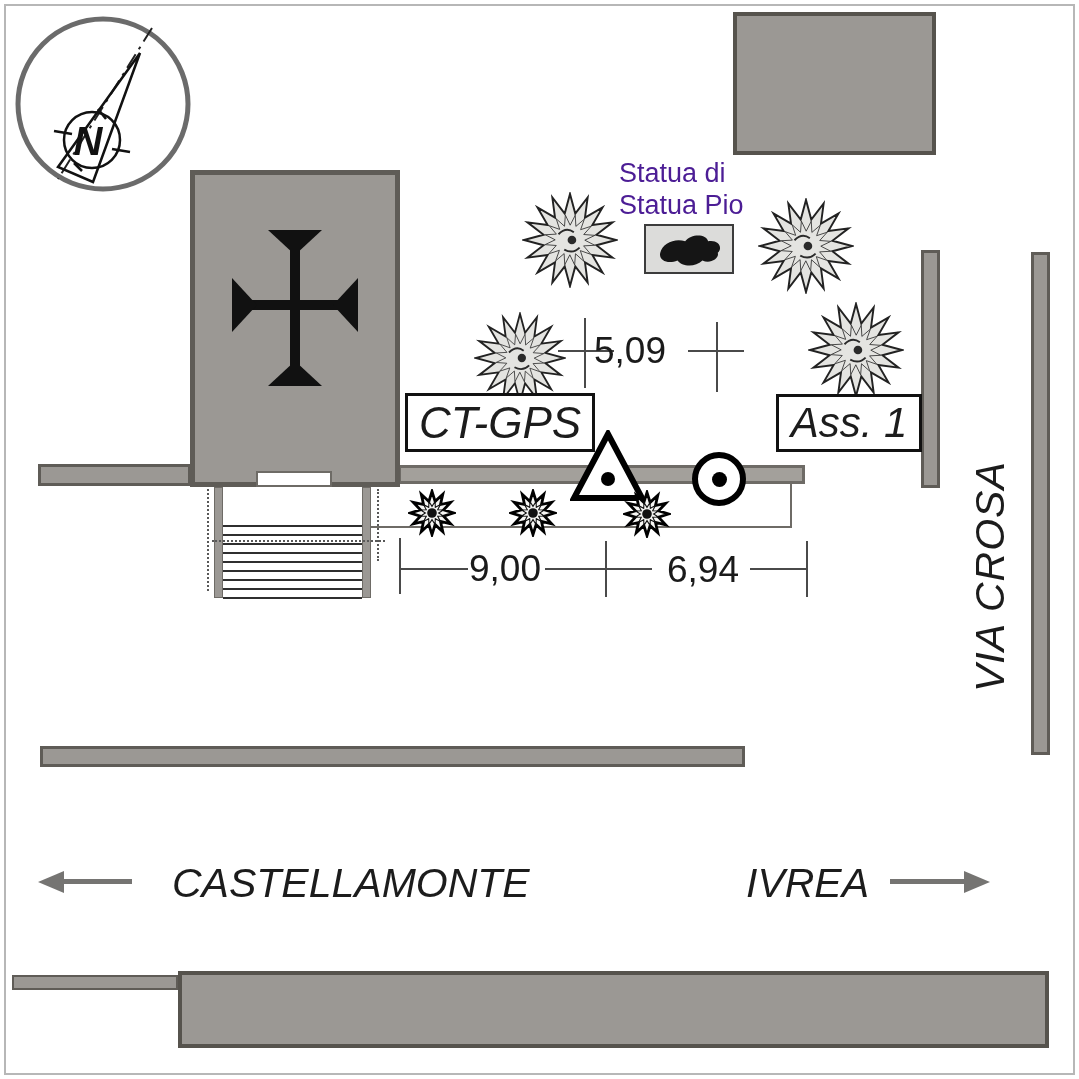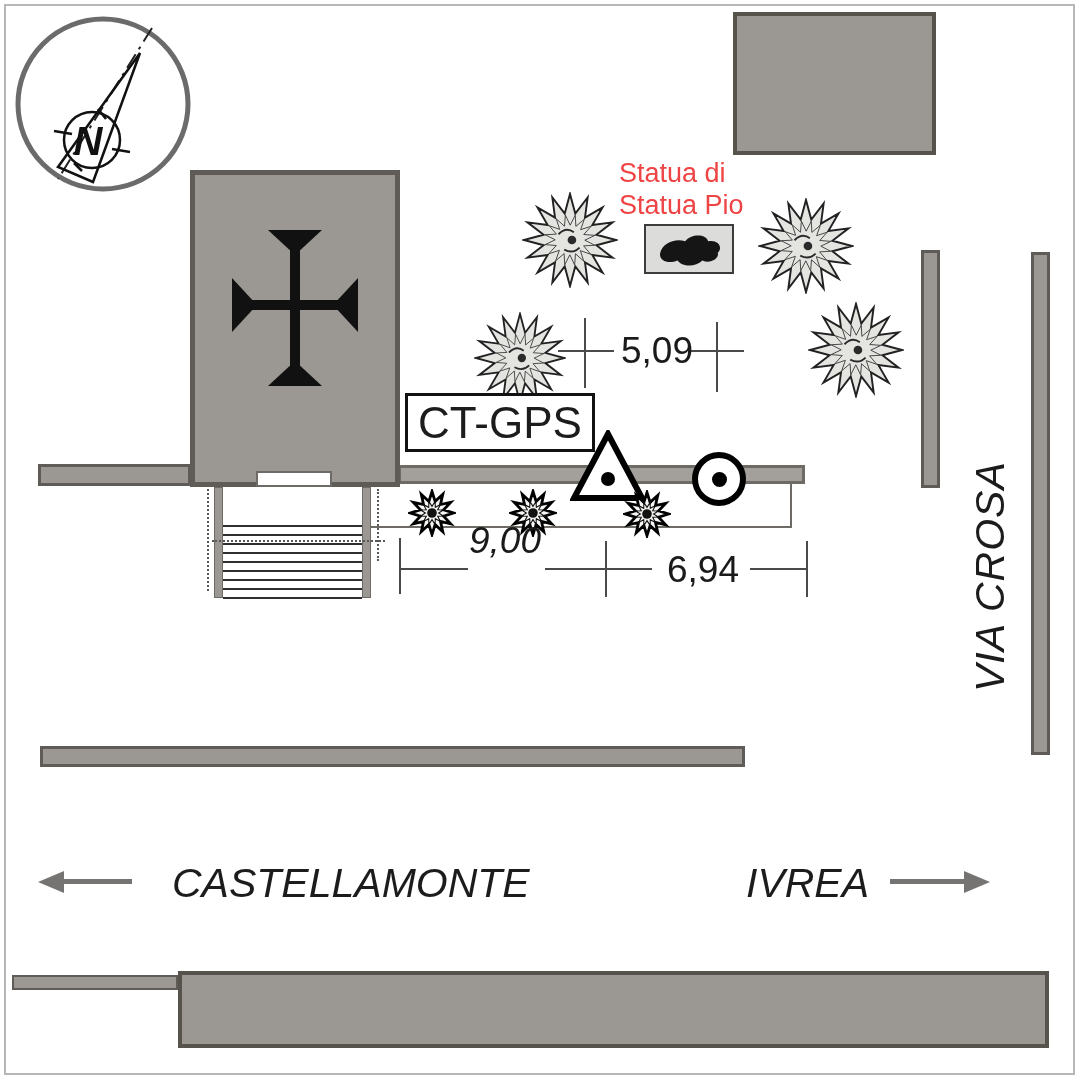--- a/index.html
+++ b/index.html
@@ -2,21 +2,21 @@
 <html><head>
 <meta charset="utf-8">
 <style>
   html,body{margin:0;padding:0;background:#fff;font-family:"Liberation Sans",sans-serif;}
   .canvas{position:relative;width:1079px;height:1079px;background:#ffffff;overflow:hidden;}
   .frame{position:absolute;left:4px;top:4px;right:4px;bottom:4px;border:2px solid #b7b7b7;}
   .abs{position:absolute;box-sizing:border-box;}
   .block{background:#9b9894;border:3px solid #5f5c57;}
   .blockdark{background:#9b9894;border:4px solid #56534d;}
   .labelbox{background:#ffffff;border:3px solid #111;display:flex;align-items:center;justify-content:center;
-            color:#1c1c1c;}
+            font-style:italic;color:#1c1c1c;}
   .dimtext{color:#1a1a1a;font-size:37px;text-align:center;}
   .tick{border-left:2px solid #4a4a4a;width:0;}
   .hseg{border-top:2px solid #4a4a4a;height:0;}
   .dotv{border-left:2px dotted #585858;width:0;}
   .doth{border-top:2px dotted #585858;height:0;}
   .roadtext{font-style:italic;color:#1c1c1c;font-size:41px;white-space:nowrap;}
   .arrowline{background:#757472;height:5px;}
   .steps{background:repeating-linear-gradient(to bottom,#2f2f2f 0 2px,#ffffff 2px 9px);}
   .post{background:#9b9894;border:1px solid #6e6b66;}
   .cline{border-color:#6e6b66 !important;}
@@ -94,38 +94,41 @@
   <svg class="abs" style="left:758px;top:198px;" width="96" height="96" viewBox="0 0 100 100">
       <use href="#tree-shape"></use>
     </svg>
   <svg class="abs" style="left:808px;top:302px;" width="96" height="96" viewBox="0 0 100 100">
       <use href="#tree-shape"></use>
     </svg>
   <svg class="abs" style="left:474px;top:312px;" width="92" height="92" viewBox="0 0 100 100">
       <use href="#tree-shape"></use>
     </svg>
 
-  <div class="abs" style="left:619px;top:158px;font-size:27px;line-height:1.18;color:#ef4444;">
+  <div class="abs" style="left:619px;top:158px;font-size:27px;line-height:1.18;color:#4c1d95;">
     <div>Statua di</div>
     <div>Statua Pio</div>
   </div>
   <div class="abs" style="left:644px;top:224px;width:90px;height:50px;background:#dcdcda;border:2px solid #3c3c3c;">
     <svg width="86" height="46" viewBox="0 0 88 48">
       <path d="M14,28 C16,18 30,12 40,16 C46,8 62,8 64,16 C74,14 80,22 74,28 C76,34 66,40 58,36 C50,44 36,42 32,36 C22,40 12,36 14,28 Z" fill="#151515"></path>
     </svg>
   </div>
 
   <div class="abs tick" style="left:584px;top:318px;height:70px;"></div>
   <div class="abs tick" style="left:716px;top:322px;height:70px;"></div>
   <div class="abs hseg" style="left:558px;top:350px;width:56px;"></div>
   <div class="abs hseg" style="left:688px;top:350px;width:56px;"></div>
-  <div class="abs dimtext" style="left:619px;top:330px;width:76px;">5,09</div>
+  <div class="abs dimtext" style="left:592px;top:330px;width:76px;">5,09</div>
 
   <div class="abs labelbox" style="left:405px;top:393px;width:190px;height:59px;font-size:44px;">
     <span>CT-GPS</span>
+  </div>
+  <div class="abs labelbox" style="left:776px;top:394px;width:146px;height:58px;font-size:42px;">
+    <span>Ass. 1</span>
   </div>
 
   <svg class="abs" style="left:570px;top:430px;" width="76" height="72" viewBox="0 0 76 72">
     <polygon points="38,4 4,68 72,68" fill="#fff" stroke="#000" stroke-width="6"></polygon>
     <circle cx="38" cy="49" r="7" fill="#000"></circle>
   </svg>
   <div class="abs" style="left:692px;top:452px;width:54px;height:54px;background:#fff;border:6px solid #000;border-radius:50%;">
     <div style="position:absolute;left:50%;top:50%;width:15px;height:15px;margin:-7.5px 0 0 -7.5px;background:#000;border-radius:50%;"></div>
   </div>
 
@@ -138,21 +141,21 @@
   <svg class="abs" style="left:623px;top:490px;" width="48" height="48" viewBox="0 0 60 60">
       <use href="#bush-shape"></use>
     </svg>
 
   <div class="abs tick" style="left:399px;top:538px;height:56px;"></div>
   <div class="abs tick" style="left:605px;top:541px;height:56px;"></div>
   <div class="abs tick" style="left:806px;top:541px;height:56px;"></div>
   <div class="abs hseg" style="left:401px;top:568px;width:67px;"></div>
   <div class="abs hseg" style="left:545px;top:568px;width:107px;"></div>
   <div class="abs hseg" style="left:750px;top:568px;width:56px;"></div>
-  <div class="abs dimtext" style="left:455px;top:520px;width:100px;font-style:italic;">9,00</div>
+  <div class="abs dimtext" style="left:455px;top:548px;width:100px;">9,00</div>
   <div class="abs dimtext" style="left:650px;top:549px;width:106px;">6,94</div>
 
   <div class="abs roadtext" style="left:872px;top:557px;width:230px;height:40px;text-align:center;transform:rotate(-90deg);letter-spacing:1px;">VIA CROSA</div>
 
   <div class="abs" style="left:38px;top:871px;width:0;height:0;border-top:11px solid transparent;border-bottom:11px solid transparent;border-right:26px solid #757472;"></div>
   <div class="abs arrowline" style="left:62px;top:879px;width:70px;"></div>
   <div class="abs roadtext" style="left:746px;top:860px;">IVREA</div>
 
   <div class="abs roadtext" style="left:172px;top:860px;">CASTELLAMONTE</div>
   <div class="abs arrowline" style="left:890px;top:879px;width:76px;"></div>

